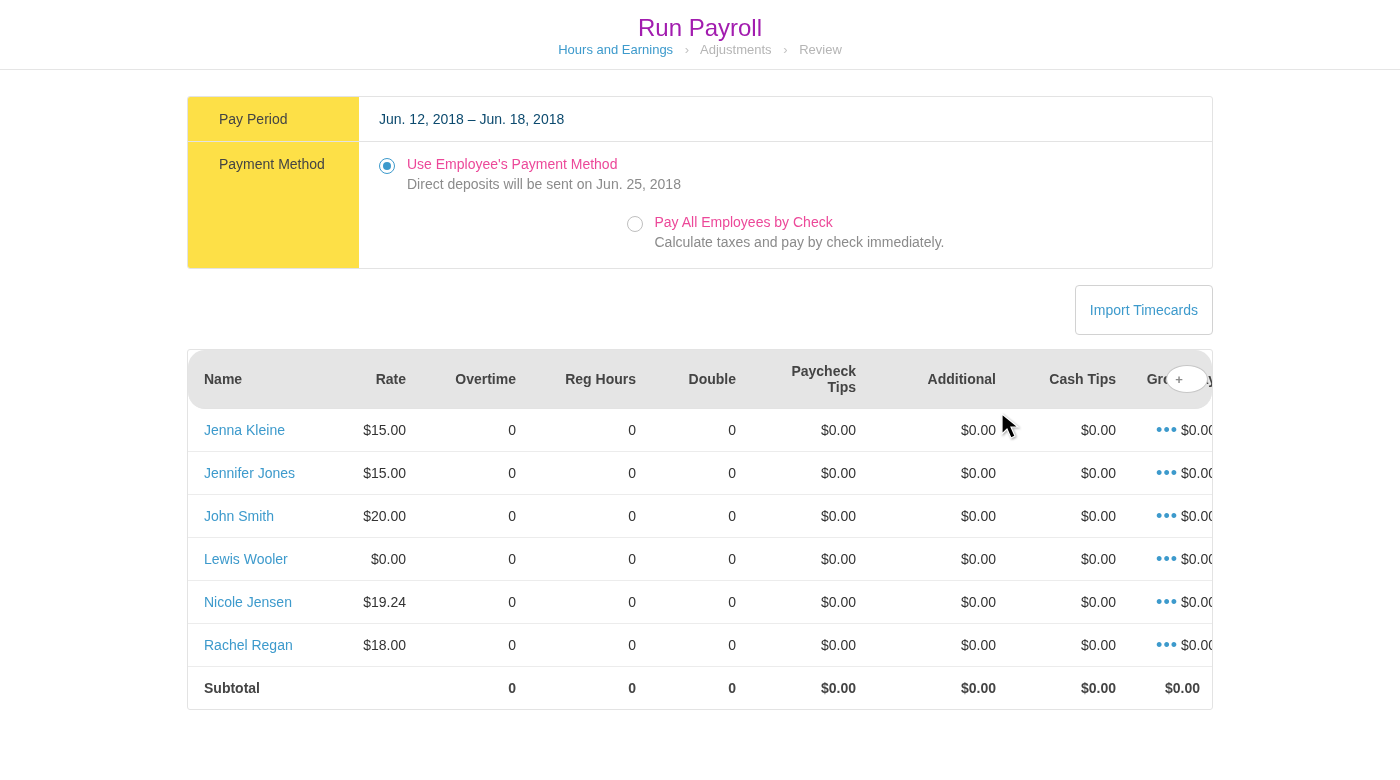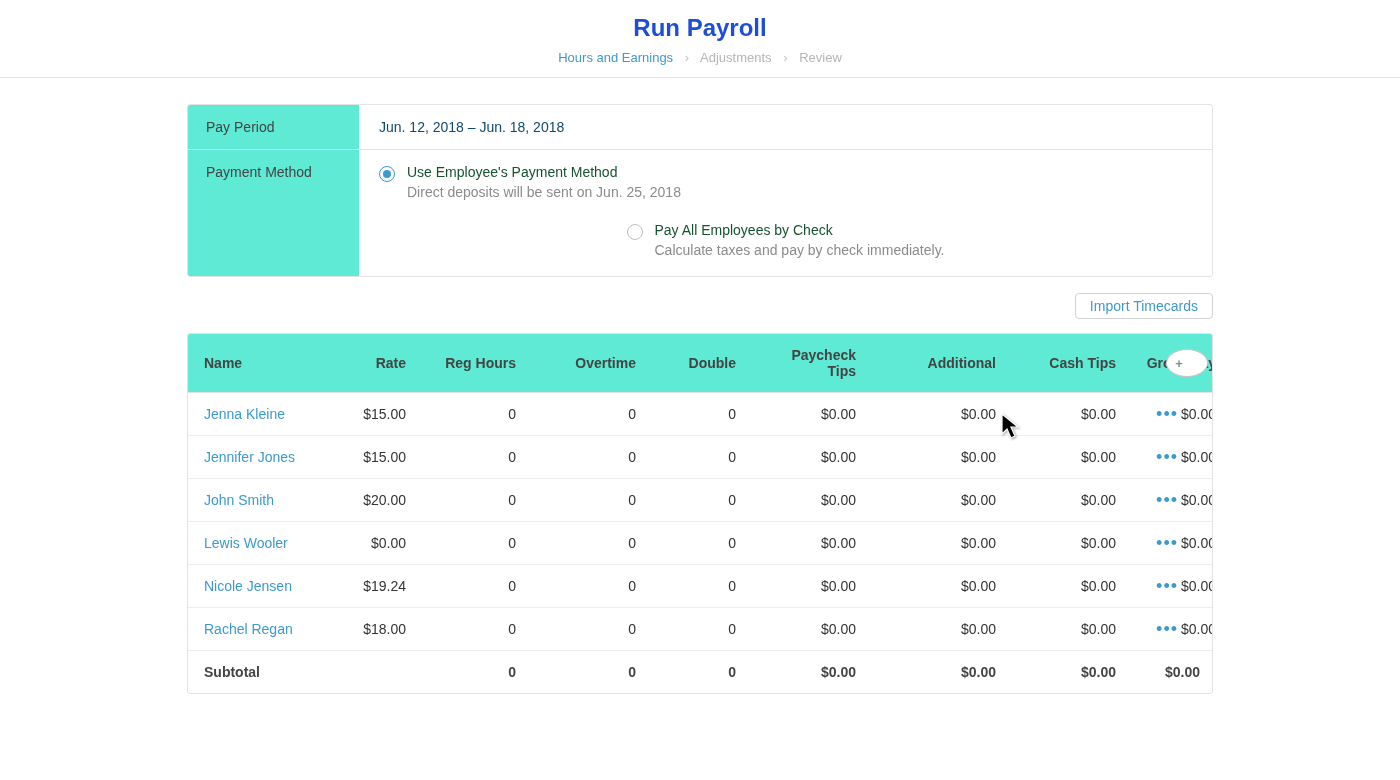--- a/index.html
+++ b/index.html
@@ -9,92 +9,93 @@
     color: #333;
     font-size: 14px;
   }
   .header {
     text-align: center;
     padding: 14px 0 12px;
     border-bottom: 1px solid #e5e5e5;
   }
   .page-title {
     font-size: 24px;
-    font-weight: 700;
-    color: #1d4ed8;
-    margin-bottom: 8px;
+    font-weight: 400;
+    color: #a21caf;
+    margin-bottom: 0;
   }
   .breadcrumb {
     font-size: 13px;
     color: #b5b5b5;
   }
   .breadcrumb .active { color: #3d9acc; font-weight: 500; }
   .breadcrumb .sep { margin: 0 8px; color: #c3c3c3; }
   .container {
     max-width: 1026px;
     margin: 26px auto 0;
   }
   .info-panel {
     border: 1px solid #e3e3e3;
     border-radius: 3px;
     overflow: hidden;
   }
   .info-row { display: flex; }
   .info-row + .info-row { border-top: 1px solid #e3e3e3; }
   .info-label {
     width: 171px;
-    background: #5eead4;
-    padding: 14px 18px;
+    background: #fde047;
+    padding: 14px 31px;
     font-size: 14px;
     color: #444;
     font-weight: 500;
   }
   .info-value {
     flex: 1;
     padding: 14px 20px;
     color: #0c4a6e;
     font-size: 14px;
   }
   .payment-options { flex:1; padding: 14px 20px 18px; }
   .radio-item { display:flex; align-items:flex-start; gap:12px; }
   .radio-item + .radio-item { margin-top: 22px; justify-content: center; }
   .radio-outer {
     width: 16px; height: 16px; border: 1px solid #bfbfbf; border-radius: 50%;
     display:flex; align-items:center; justify-content:center; flex-shrink:0; margin-top:2px;
     background:#fff;
   }
   .radio-outer.checked { border-color:#3d9acc; }
   .radio-inner { width:8px; height:8px; background:#3d9acc; border-radius:50%; }
-  .radio-content .r-label { color:#14532d; font-size:14px; }
+  .radio-content .r-label { color:#ec4899; font-size:14px; }
   .radio-content .r-desc  { color:#8b8b8b; font-size:14px; margin-top:4px; }
 
   .toolbar { display:flex; justify-content:flex-end; margin: 16px 0 14px; }
   .btn-outline {
     border: 1px solid #d2d2d2; border-radius: 4px;
-    padding: 4px 14px; color:#3d9acc; background:#fff;
+    padding: 16px 14px; color:#3d9acc; background:#fff;
     font-size: 14px; cursor:pointer; font-weight: 500;
   }
 
   .grid {
     border: 1px solid #e3e3e3;
     border-radius: 3px;
     overflow: hidden;
   }
   .grid-head, .grid-row, .grid-subtotal {
     display:grid;
     grid-template-columns: 140px 90px 110px 120px 100px 120px 140px 120px 100px;
     align-items:center;
   }
   .grid-head {
-    background:#5eead4;
+    background:#e5e5e5;
     color:#444;
     font-weight:600;
     font-size:14px;
     border-bottom:1px solid #e3e3e3;
     position:relative;
+    border-radius:17px;
   }
   .grid-head > div, .grid-row > div, .grid-subtotal > div {
     padding: 13px 12px;
   }
   .grid-head > div:first-child,
   .grid-row > div:first-child,
   .grid-subtotal > div:first-child { padding-left: 16px; }
   .grid-head > div:last-child,
   .grid-row > div:last-child,
   .grid-subtotal > div:last-child { padding-right: 28px; }
@@ -167,22 +168,22 @@
   </div>
 
   <div class="toolbar">
     <button class="btn-outline">Import Timecards</button>
   </div>
 
   <div class="grid">
     <div class="grid-head">
       <div>Name</div>
       <div class="txt-r">Rate</div>
+      <div class="txt-r">Overtime</div>
       <div class="txt-r">Reg Hours</div>
-      <div class="txt-r">Overtime</div>
       <div class="txt-r">Double</div>
       <div class="txt-r">Paycheck Tips</div>
       <div class="txt-r">Additional</div>
       <div class="txt-r">Cash Tips</div>
       <div class="txt-r">Gross Pay</div>
       <div class="add-col">+</div>
     </div>
     <div id="grid-body">
         <div class="grid-row">
           <div><span class="name-link">Jenna Kleine</span></div>

